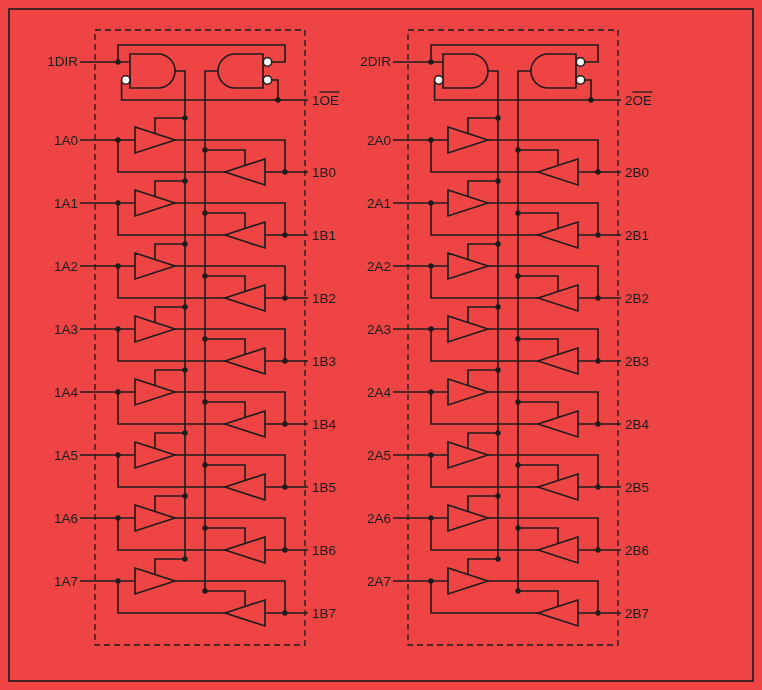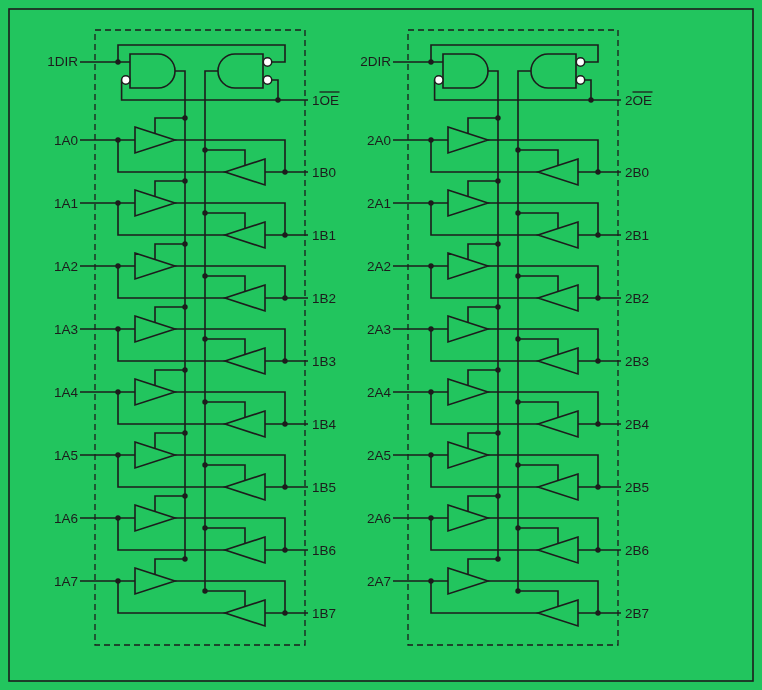--- a/index.html
+++ b/index.html
@@ -1,16 +1,16 @@
 <!DOCTYPE html>
 <html><head>
 <meta charset="utf-8">
 <style>
   html,body{margin:0;padding:0;background:#fff;}
-  #stage{position:relative;width:762px;height:690px;background:#22c55e;overflow:hidden;}
+  #stage{position:relative;width:762px;height:690px;background:#ef4444;overflow:hidden;}
   svg{display:block;}
   svg text{font-family:"Liberation Sans","DejaVu Sans",sans-serif;font-size:13.5px;fill:#1c1c1c;}
 </style>
 </head>
 <body>
 
 <div id="stage">
   <svg id="diagram" width="762" height="690" viewBox="0 0 762 690">
       <rect x="9" y="9" width="744" height="672" fill="none" stroke="#1c1c1c" stroke-width="1.6"></rect>
       <g transform="translate(0,0)">

